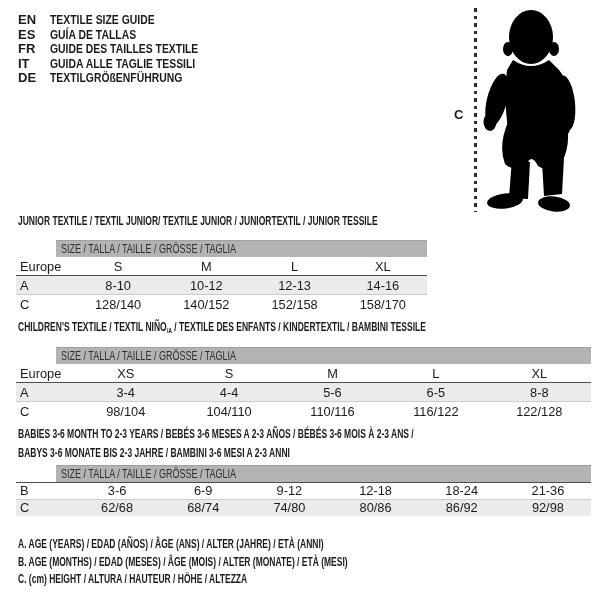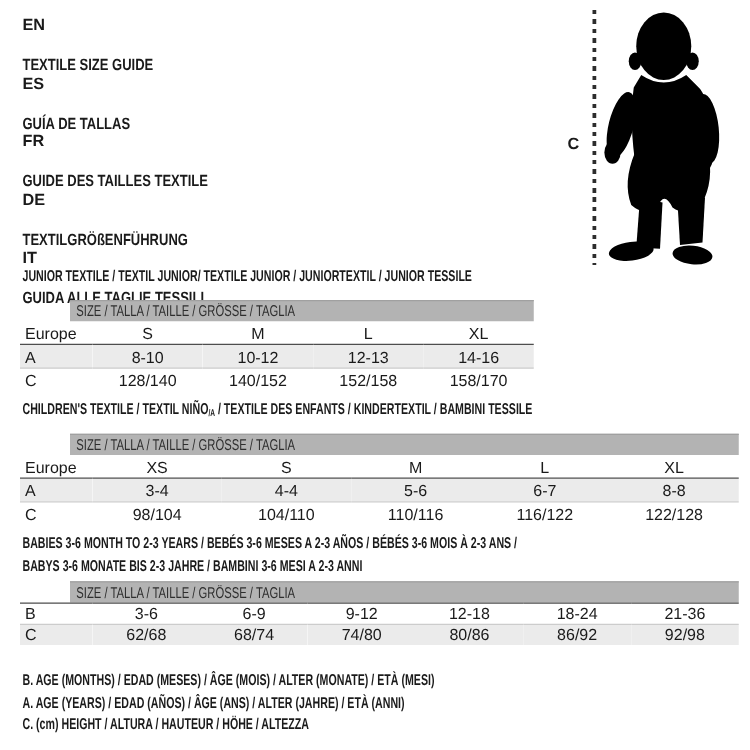--- a/index.html
+++ b/index.html
@@ -2,21 +2,21 @@
 <html><head>
 <meta charset="utf-8">
 <style>
   html,body{margin:0;padding:0;background:#fff;}
   .page{
     position:relative;width:600px;height:600px;background:#ffffff;overflow:hidden;
     font-family:"Liberation Sans","DejaVu Sans",sans-serif;color:#1a1a1a;
   }
   
   .langs{position:absolute;left:18px;top:13px;}
-  .lang-row{display:flex;line-height:14.6px;font-size:13px;font-weight:bold;flex-direction:column;}
+  .lang-row{display:flex;line-height:14.6px;font-size:13px;font-weight:bold;}
   .lang-code{width:32px;flex:0 0 32px;}
   .lang-label{display:inline-block;transform:scaleX(0.8);transform-origin:0 50%;white-space:nowrap;}
   
   .dash-line{
     position:absolute;left:474px;top:8px;width:2.5px;height:204px;
     background:repeating-linear-gradient(to bottom,#2d2d2d 0 3.5px,transparent 3.5px 7.5px);
   }
   .c-label{position:absolute;left:454px;top:107px;font-size:13px;font-weight:bold;}
   .silhouette{position:absolute;left:481px;top:6px;}
   
@@ -60,26 +60,26 @@
     </div>
     <div class="lang-row">
       <span class="lang-code">ES</span>
       <span class="lang-label">GUÍA DE TALLAS</span>
     </div>
     <div class="lang-row">
       <span class="lang-code">FR</span>
       <span class="lang-label">GUIDE DES TAILLES TEXTILE</span>
     </div>
     <div class="lang-row">
+      <span class="lang-code">IT</span>
+      <span class="lang-label">GUIDA ALLE TAGLIE TESSILI</span>
+    </div>
+    <div class="lang-row">
       <span class="lang-code">DE</span>
       <span class="lang-label">TEXTILGRÖßENFÜHRUNG</span>
-    </div>
-    <div class="lang-row">
-      <span class="lang-code">IT</span>
-      <span class="lang-label">GUIDA ALLE TAGLIE TESSILI</span>
     </div>
   </div>
 
   <div class="dash-line"></div>
   <span class="c-label">C</span>
   <svg class="silhouette" width="114" height="206" viewBox="0 0 114 206" xmlns="http://www.w3.org/2000/svg">
     <g fill="#000000">
       <ellipse cx="50" cy="31" rx="22" ry="27"></ellipse>
       <ellipse cx="27" cy="43" rx="5" ry="7"></ellipse>
       <ellipse cx="73" cy="43" rx="5" ry="7"></ellipse>
@@ -145,21 +145,21 @@
             <td>S</td>
             <td>M</td>
             <td>L</td>
             <td>XL</td>
           </tr>
           <tr class="shade dark-top">
             <td>A</td>
             <td>3-4</td>
             <td>4-4</td>
             <td>5-6</td>
-            <td>6-7</td>
+            <td>6-5</td>
             <td>8-8</td>
           </tr>
           <tr class="light-top">
             <td>C</td>
             <td>98/104</td>
             <td>104/110</td>
             <td>110/116</td>
             <td>116/122</td>
             <td>122/128</td>
           </tr>
@@ -194,23 +194,23 @@
             <td>80/86</td>
             <td>86/92</td>
             <td>92/98</td>
           </tr>
         </tbody>
     </table>
   </div>
 
   <div class="legend">
     <div class="legend-line">
+      <span class="cond">A. AGE (YEARS) / EDAD (AÑOS) / ÂGE (ANS) / ALTER (JAHRE) / ETÀ (ANNI)</span>
+    </div>
+    <div class="legend-line">
       <span class="cond">B. AGE (MONTHS) / EDAD (MESES) / ÂGE (MOIS) / ALTER (MONATE) / ETÀ (MESI)</span>
-    </div>
-    <div class="legend-line">
-      <span class="cond">A. AGE (YEARS) / EDAD (AÑOS) / ÂGE (ANS) / ALTER (JAHRE) / ETÀ (ANNI)</span>
     </div>
     <div class="legend-line">
       <span class="cond">C. (cm) HEIGHT / ALTURA / HAUTEUR / HÖHE / ALTEZZA</span>
     </div>
   </div>
 
 </div>
 
 </body></html>

